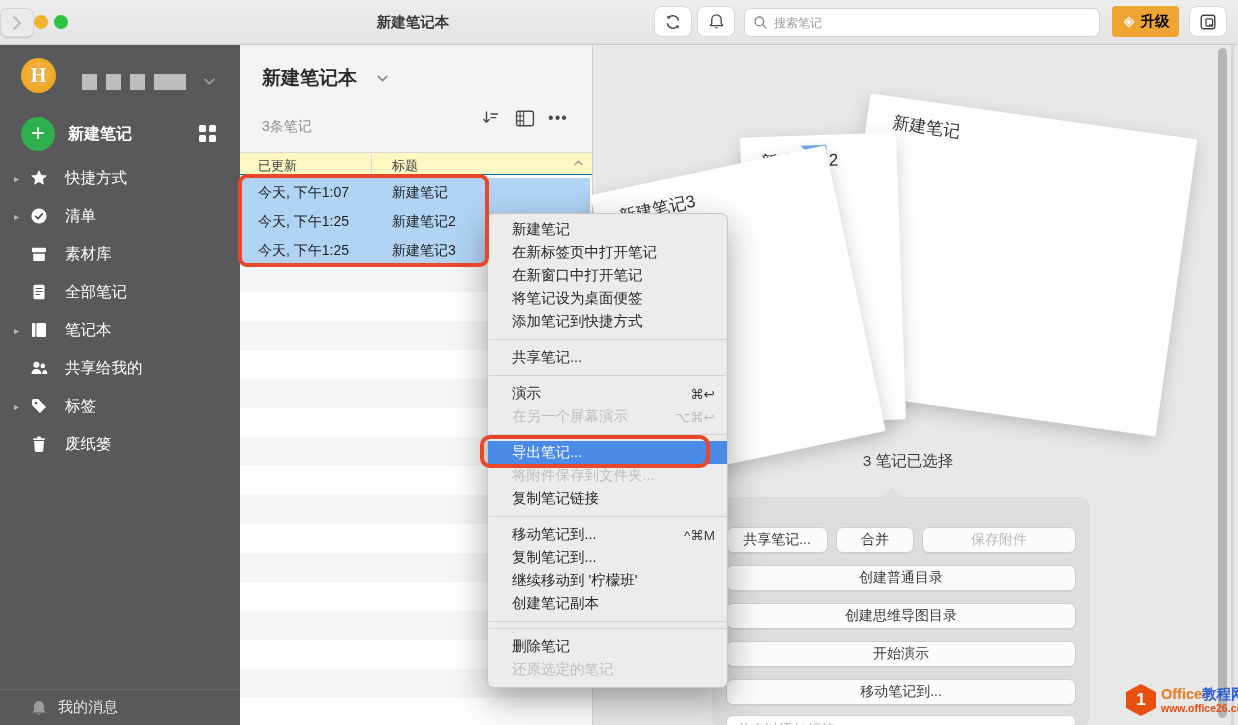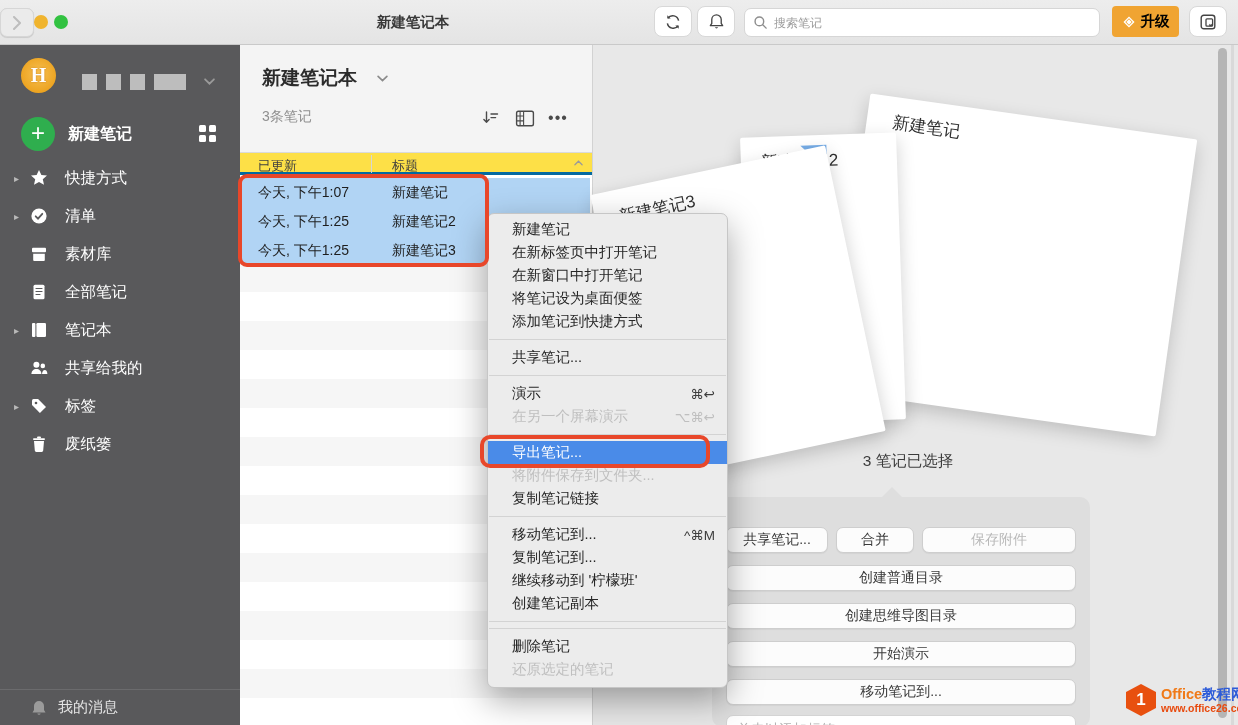--- a/index.html
+++ b/index.html
@@ -65,27 +65,27 @@
     border-top:1px solid #6b6b6d; display:flex; align-items:center; }
   #side-footer .sicon { position:absolute; left:30px; width:18px; height:18px; color:#9b9b9b; }
   #side-footer .slabel { position:absolute; left:58px; color:#e3e3e3; font-size:15px; }
 
   
   #list-panel { position:absolute; left:240px; top:45px; width:353px; height:680px;
     background:#fff; border-right:1px solid #d2d2d2; }
   #list-top { position:absolute; left:0; top:0; width:100%; height:107px; background:#f4f4f4; }
   #nb-title { position:absolute; left:22px; top:20px; font-size:19px; font-weight:700; color:#2b2b2b; }
   #nb-title-chevron { position:absolute; left:137px; top:30px; color:#8b8b8b; }
-  #note-count { position:absolute; left:22px; top:63px; font-size:14px; color:#8f8f8f; }
+  #note-count { position:absolute; left:22px; top:73px; font-size:14px; color:#8f8f8f; }
   .list-tool { position:absolute; top:61px; width:24px; height:24px; color:#4a4a4a;
     display:flex; align-items:center; justify-content:center; }
   #tool-sort { left:238px; } #tool-columns { left:273px; }
   #tool-more { left:306px; font-size:16px; letter-spacing:1px; color:#4a4a4a; }
-  #col-header { position:absolute; left:0; top:107px; width:100%; height:23px; background:#fde047;
-    border-top:1px solid #dadada; border-bottom:3px solid #0369a1; font-size:13px; color:#3f3f3f; }
+  #col-header { position:absolute; left:0; top:107px; width:100%; height:23px; background:#fef9c3;
+    border-top:1px solid #dadada; border-bottom:1px solid #0369a1; font-size:13px; color:#3f3f3f; }
   #col-updated { position:absolute; left:18px; top:4px; }
   #col-title { position:absolute; left:152px; top:4px; }
   #col-divider { position:absolute; left:131px; top:2px; height:18px; width:1px; background:#d5d5d5; }
   #col-caret { position:absolute; left:334px; top:7px; color:#9a9a9a; }
   #rows-selected { position:absolute; left:0; top:131px; width:100%; border:2px solid #fff; }
   .note-row { height:29px; background:#b1d4f4; position:relative; font-size:14px; color:#1e1e1e; }
   .note-row .r-upd { position:absolute; left:16px; top:6px; }
   .note-row .r-title { position:absolute; left:150px; top:6px; }
   #stripes { position:absolute; left:0; top:218px; width:100%; bottom:0;
     background:repeating-linear-gradient(to bottom,#f6f6f6 0 29px,#ffffff 29px 58px); }

